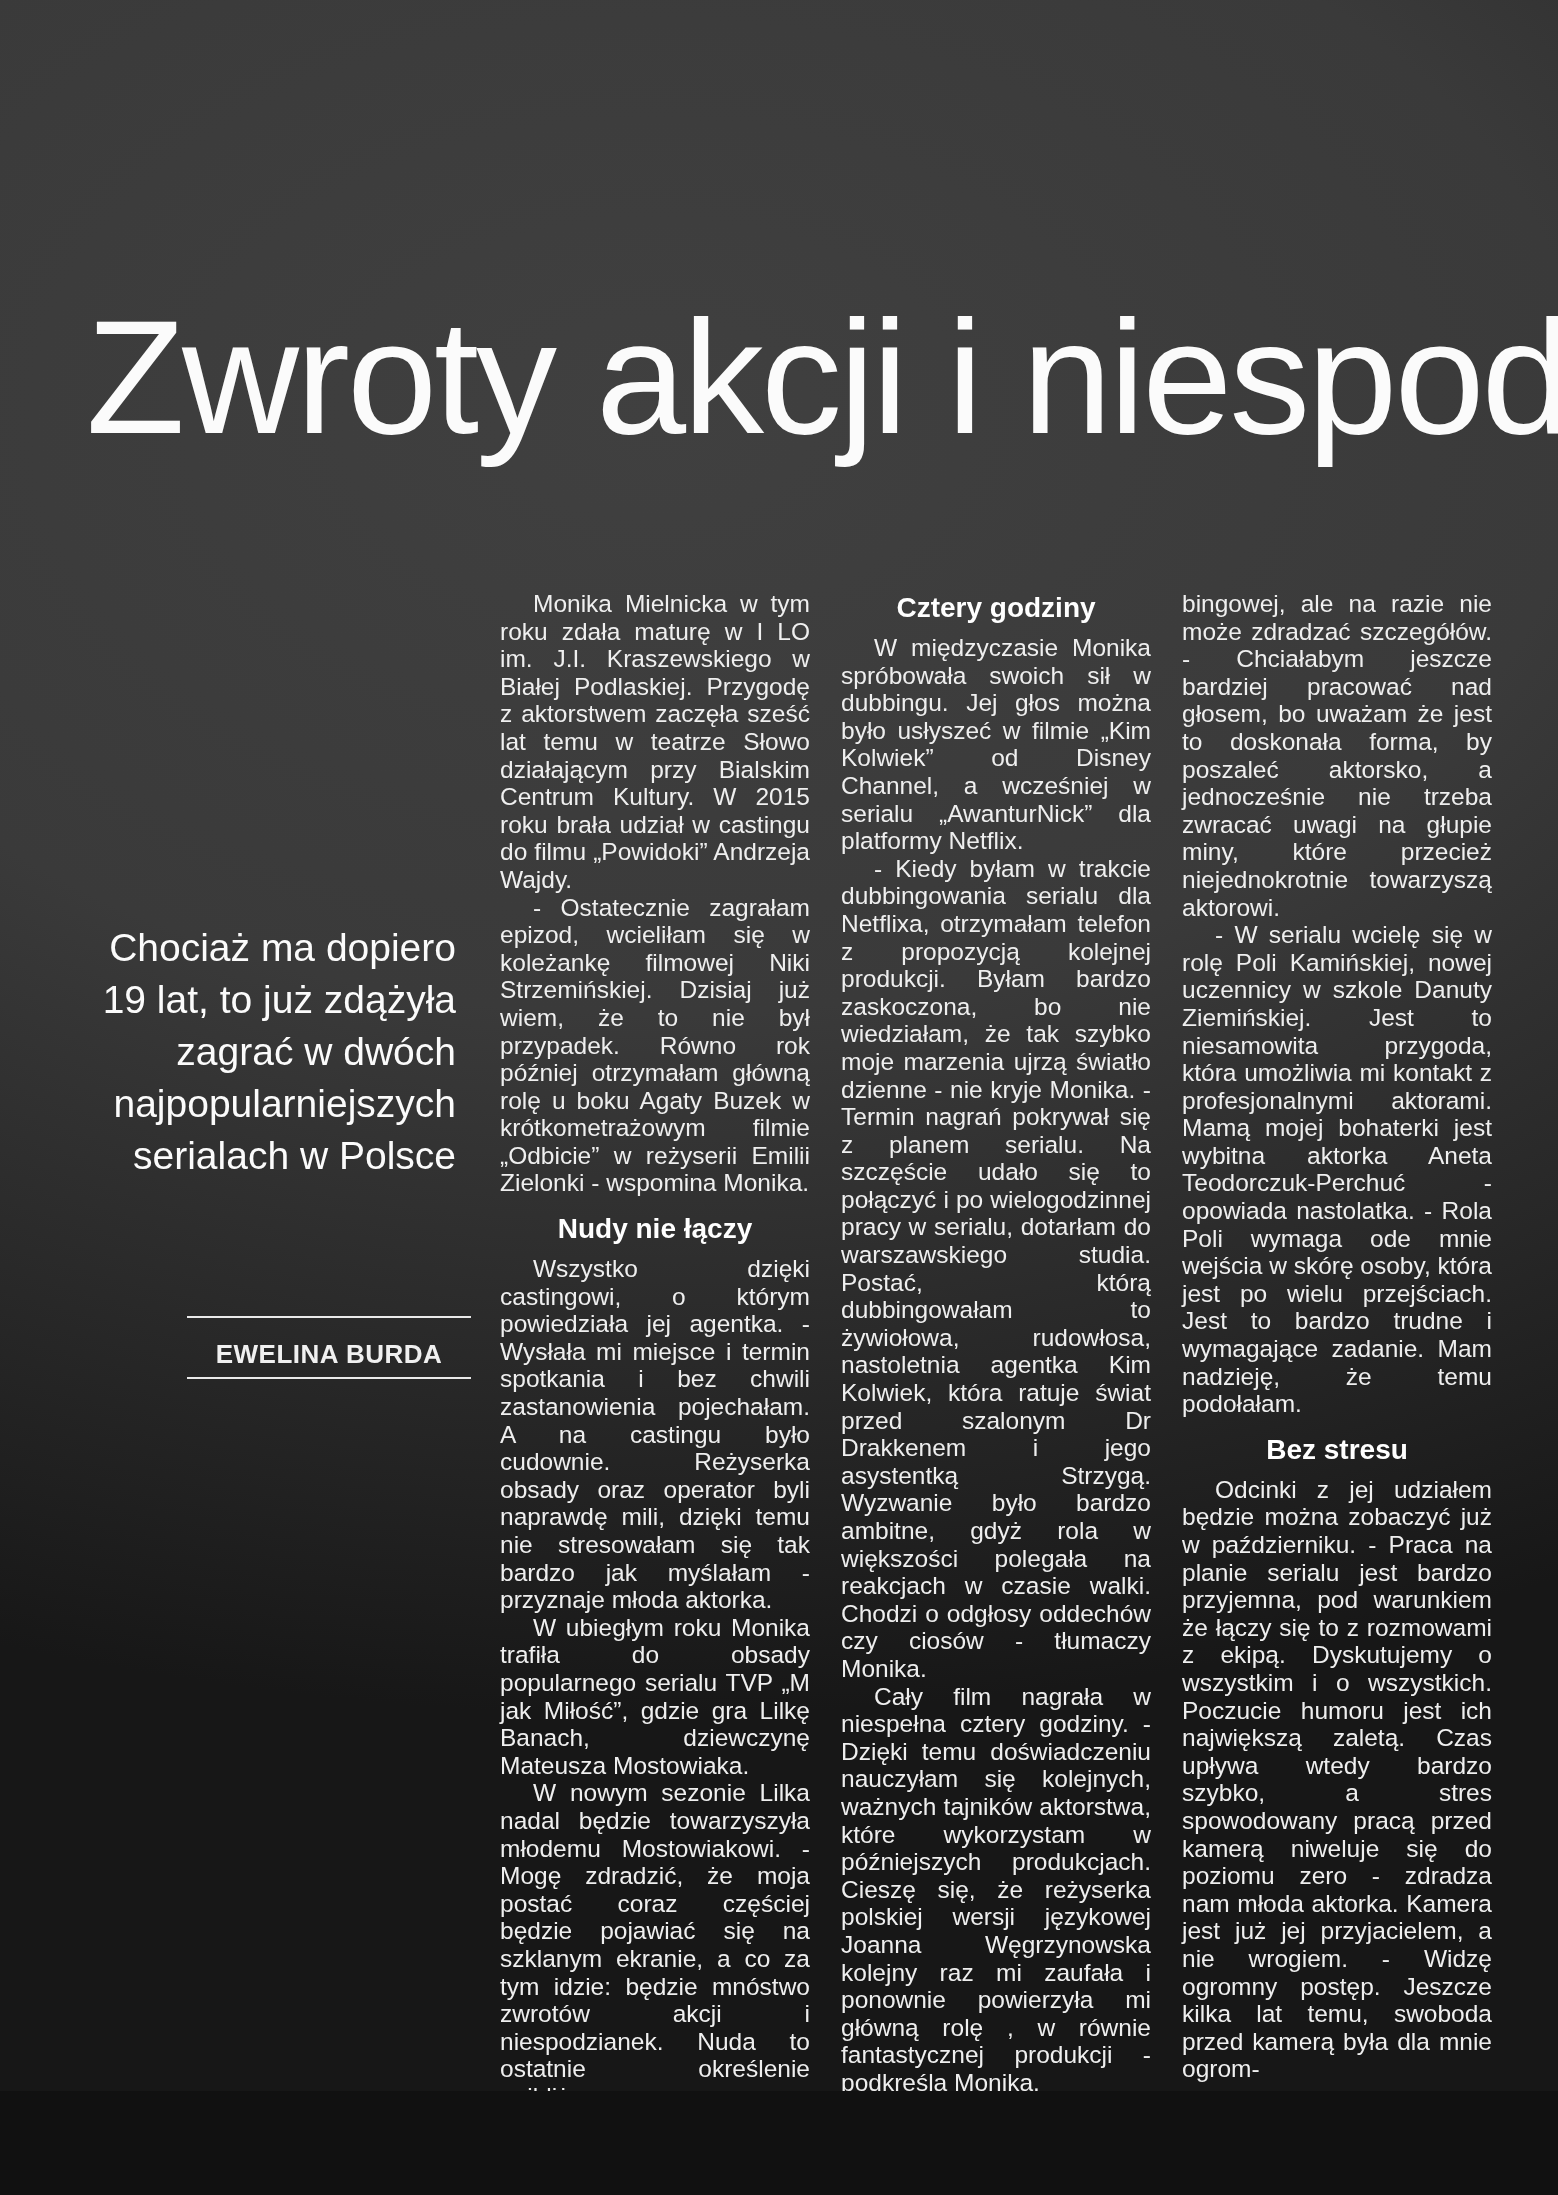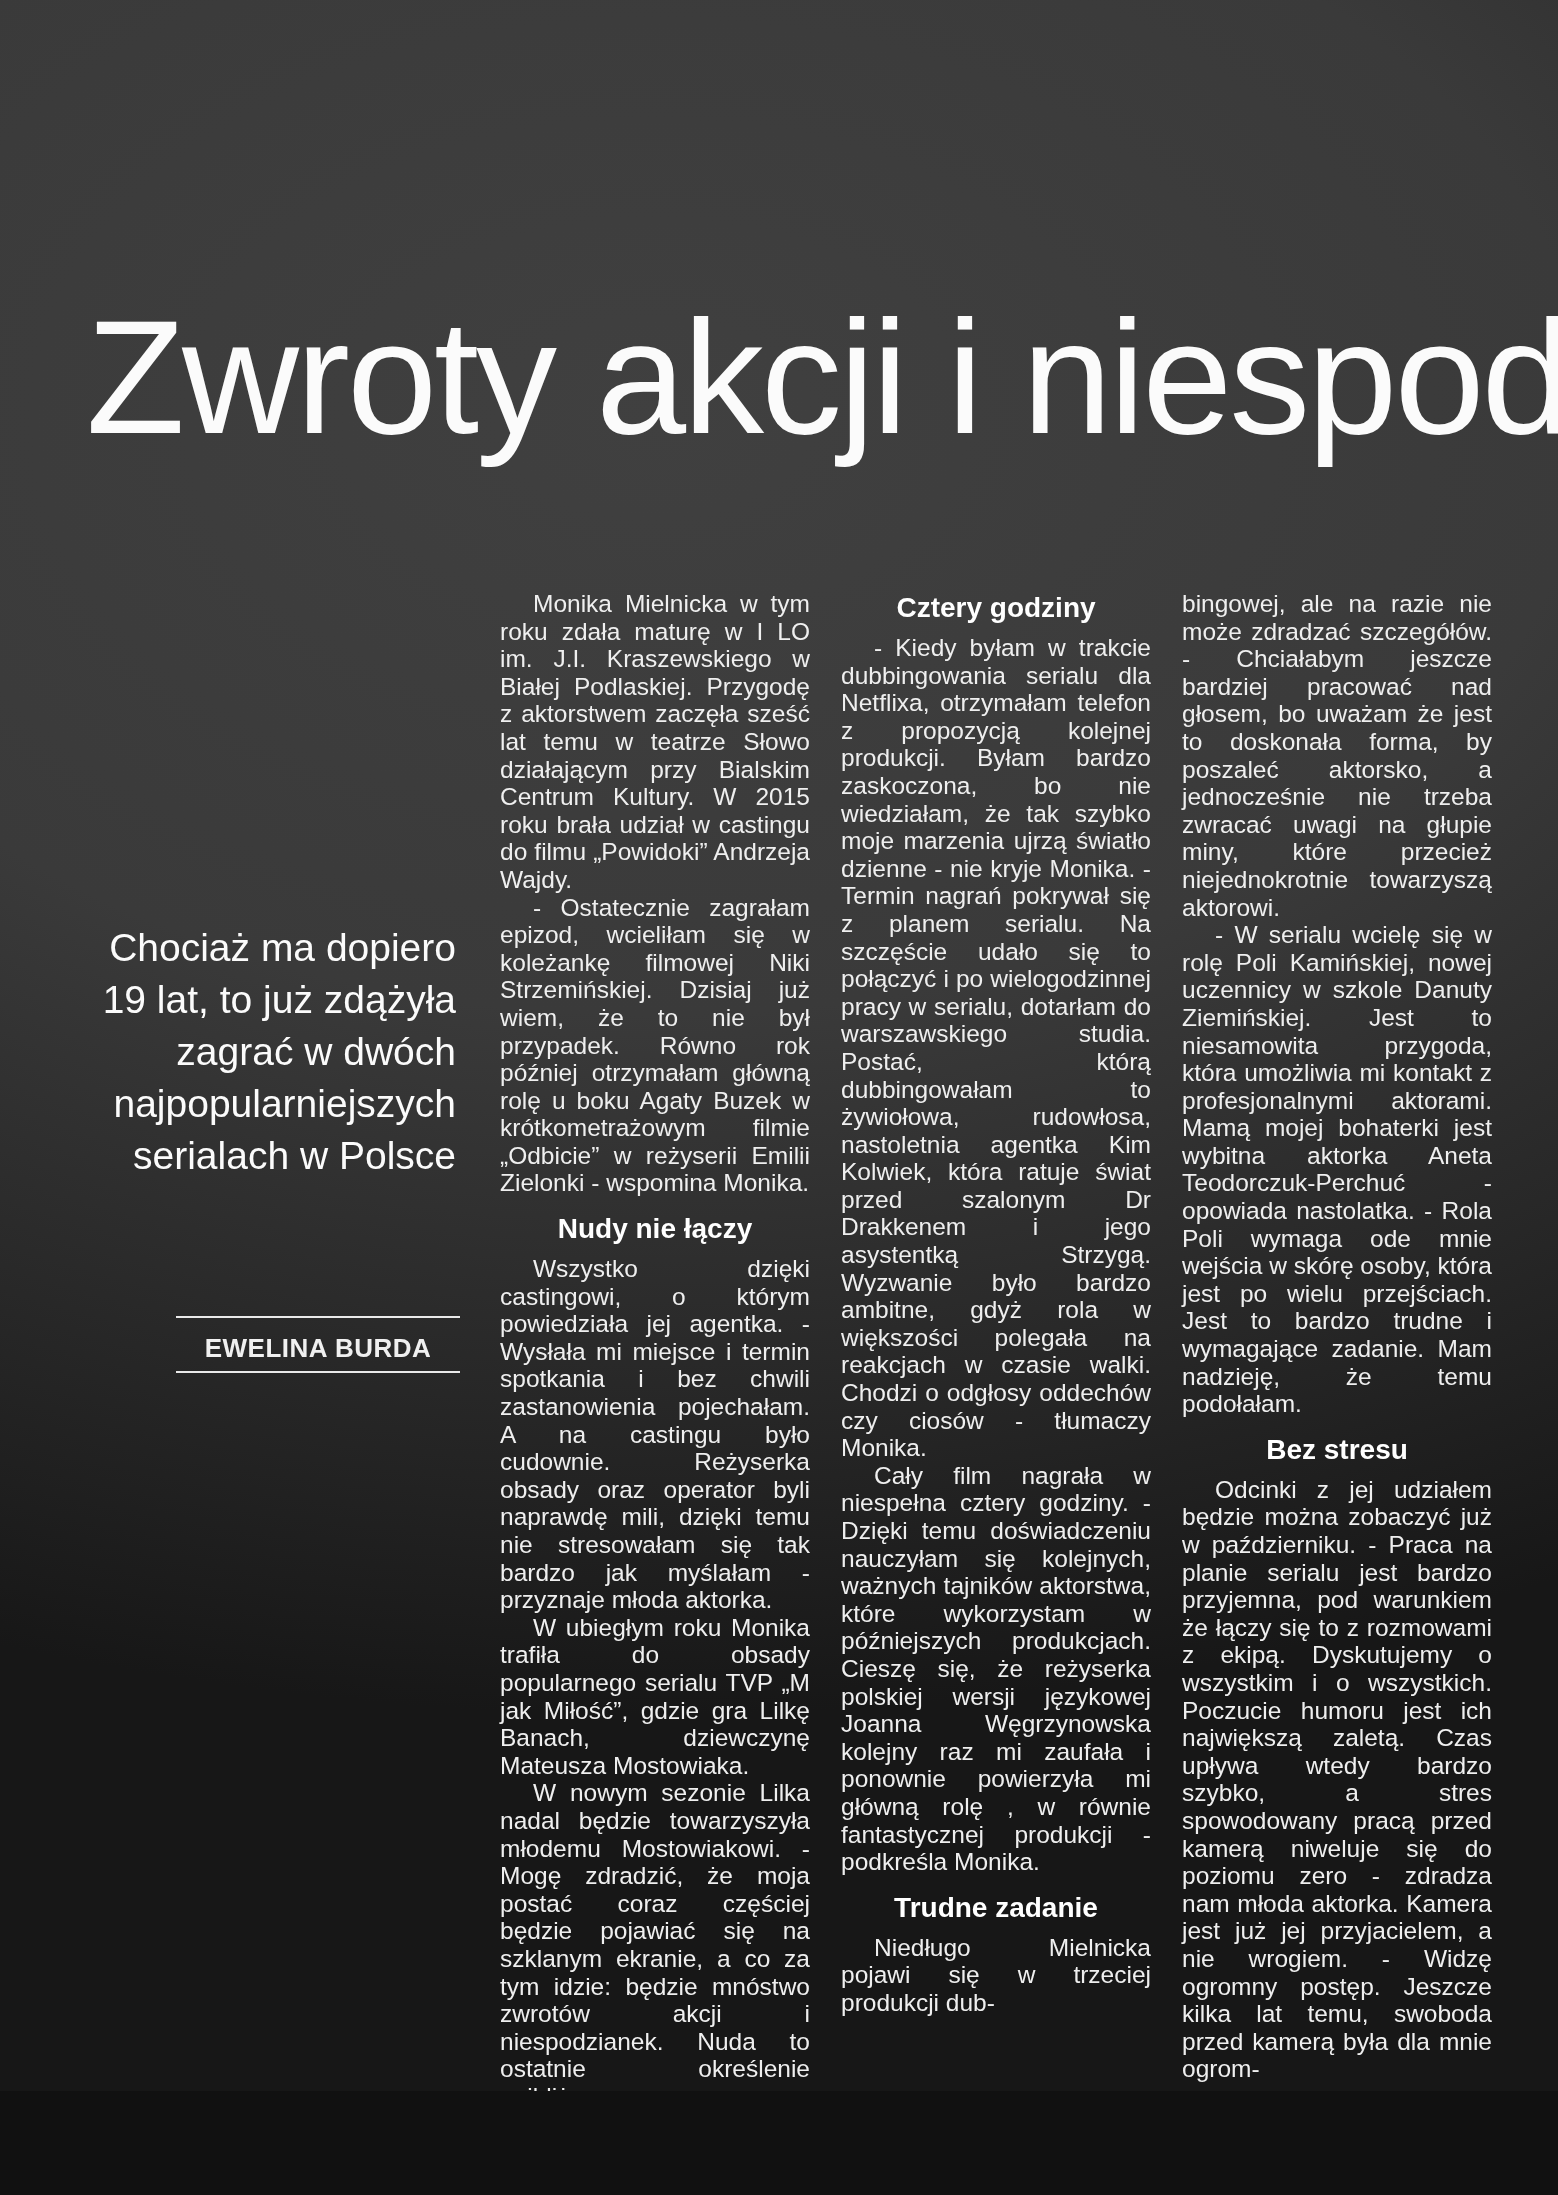--- a/index.html
+++ b/index.html
@@ -42,24 +42,24 @@
     left:52px;top:922px;width:404px;
     text-align:right;
     font-size:39px;
     font-weight:400;
     line-height:52px;
     white-space:pre-line;
     color:#fbfbfb;
   }
   .byline-box{
     position:absolute;
-    left:176px;top:1316px;width:284px;
+    left:187px;top:1316px;width:284px;
     border-top:2px solid #e9e9e9;
     border-bottom:2px solid #e9e9e9;
-    padding:15px 0 7px 0;
+    padding:21px 0 7px 0;
     text-align:center;
   }
   .byline{
     font-size:26px;
     font-weight:600;
     letter-spacing:0.5px;
     color:#f0f0f0;
   }
   
   .columns{
@@ -110,20 +110,21 @@
       <p class="para indent">Monika Mielnicka w tym roku zdała maturę w I LO im. J.I. Kraszewskiego w Białej Podlaskiej. Przygodę z aktorstwem zaczęła sześć lat temu w teatrze Słowo działającym przy Bialskim Centrum Kultury. W 2015 roku brała udział w castingu do filmu „Powidoki” Andrzeja Wajdy.</p>
       <p class="para indent">- Ostatecznie zagrałam epizod, wcieliłam się w koleżankę filmowej Niki Strzemińskiej. Dzisiaj już wiem, że to nie był przypadek. Równo rok później otrzymałam główną rolę u boku Agaty Buzek w krótkometrażowym filmie „Odbicie” w reżyserii Emilii Zielonki - wspomina Monika.</p>
       <h3 class="subhead">Nudy nie łączy</h3>
       <p class="para indent">Wszystko dzięki castingowi, o którym powiedziała jej agentka. - Wysłała mi miejsce i termin spotkania i bez chwili zastanowienia pojechałam. A na castingu było cudownie. Reżyserka obsady oraz operator byli naprawdę mili, dzięki temu nie stresowałam się tak bardzo jak myślałam - przyznaje młoda aktorka.</p>
       <p class="para indent">W ubiegłym roku Monika trafiła do obsady popularnego serialu TVP „M jak Miłość”, gdzie gra Lilkę Banach, dziewczynę Mateusza Mostowiaka.</p>
       <p class="para indent">W nowym sezonie Lilka nadal będzie towarzyszyła młodemu Mostowiakowi. - Mogę zdradzić, że moja postać coraz częściej będzie pojawiać się na szklanym ekranie, a co za tym idzie: będzie mnóstwo zwrotów akcji i niespodzianek. Nuda to ostatnie określenie najbliższego sezonu - przyznaje 19–latka.</p>
     </div>
 
     <div class="col">
       <h3 class="subhead">Cztery godziny</h3>
+      <p class="para indent">W międzyczasie Monika spróbowała swoich sił w dubbingu. Jej głos można było usłyszeć w filmie „Kim Kolwiek” od Disney Channel, a wcześniej w serialu „AwanturNick” dla platformy Netflix.</p>
       <p class="para indent">- Kiedy byłam w trakcie dubbingowania serialu dla Netflixa, otrzymałam telefon z propozycją kolejnej produkcji. Byłam bardzo zaskoczona, bo nie wiedziałam, że tak szybko moje marzenia ujrzą światło dzienne - nie kryje Monika. - Termin nagrań pokrywał się z planem serialu. Na szczęście udało się to połączyć i po wielogodzinnej pracy w serialu, dotarłam do warszawskiego studia. Postać, którą dubbingowałam to żywiołowa, rudowłosa, nastoletnia agentka Kim Kolwiek, która ratuje świat przed szalonym Dr Drakkenem i jego asystentką Strzygą. Wyzwanie było bardzo ambitne, gdyż rola w większości polegała na reakcjach w czasie walki. Chodzi o odgłosy oddechów czy ciosów - tłumaczy Monika.</p>
       <p class="para indent">Cały film nagrała w niespełna cztery godziny. - Dzięki temu doświadczeniu nauczyłam się kolejnych, ważnych tajników aktorstwa, które wykorzystam w późniejszych produkcjach. Cieszę się, że reżyserka polskiej wersji językowej Joanna Węgrzynowska kolejny raz mi zaufała i ponownie powierzyła mi główną rolę , w równie fantastycznej produkcji - podkreśla Monika.</p>
       <h3 class="subhead">Trudne zadanie</h3>
       <p class="para indent">Niedługo Mielnicka pojawi się w trzeciej produkcji dub-</p>
     </div>
 
     <div class="col">
       <p class="para">bingowej, ale na razie nie może zdradzać szczegółów. - Chciałabym jeszcze bardziej pracować nad głosem, bo uważam że jest to doskonała forma, by poszaleć aktorsko, a jednocześnie nie trzeba zwracać uwagi na głupie miny, które przecież niejednokrotnie towarzyszą aktorowi.</p>
       <p class="para indent">- W serialu wcielę się w rolę Poli Kamińskiej, nowej uczennicy w szkole Danuty Ziemińskiej. Jest to niesamowita przygoda, która umożliwia mi kontakt z profesjonalnymi aktorami. Mamą mojej bohaterki jest wybitna aktorka Aneta Teodorczuk-Perchuć - opowiada nastolatka. - Rola Poli wymaga ode mnie wejścia w skórę osoby, która jest po wielu przejściach. Jest to bardzo trudne i wymagające zadanie. Mam nadzieję, że temu podołałam.</p>
       <h3 class="subhead">Bez stresu</h3>

